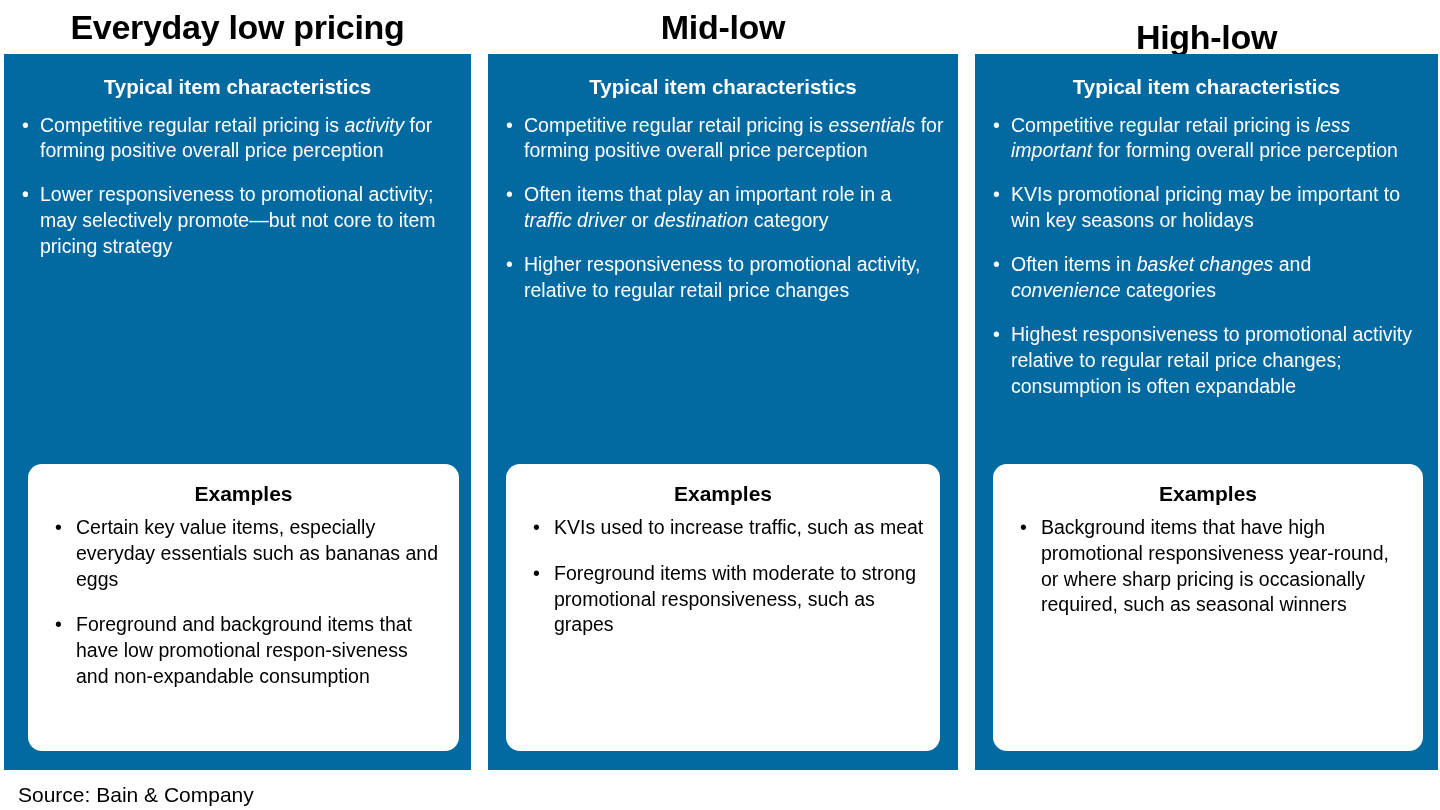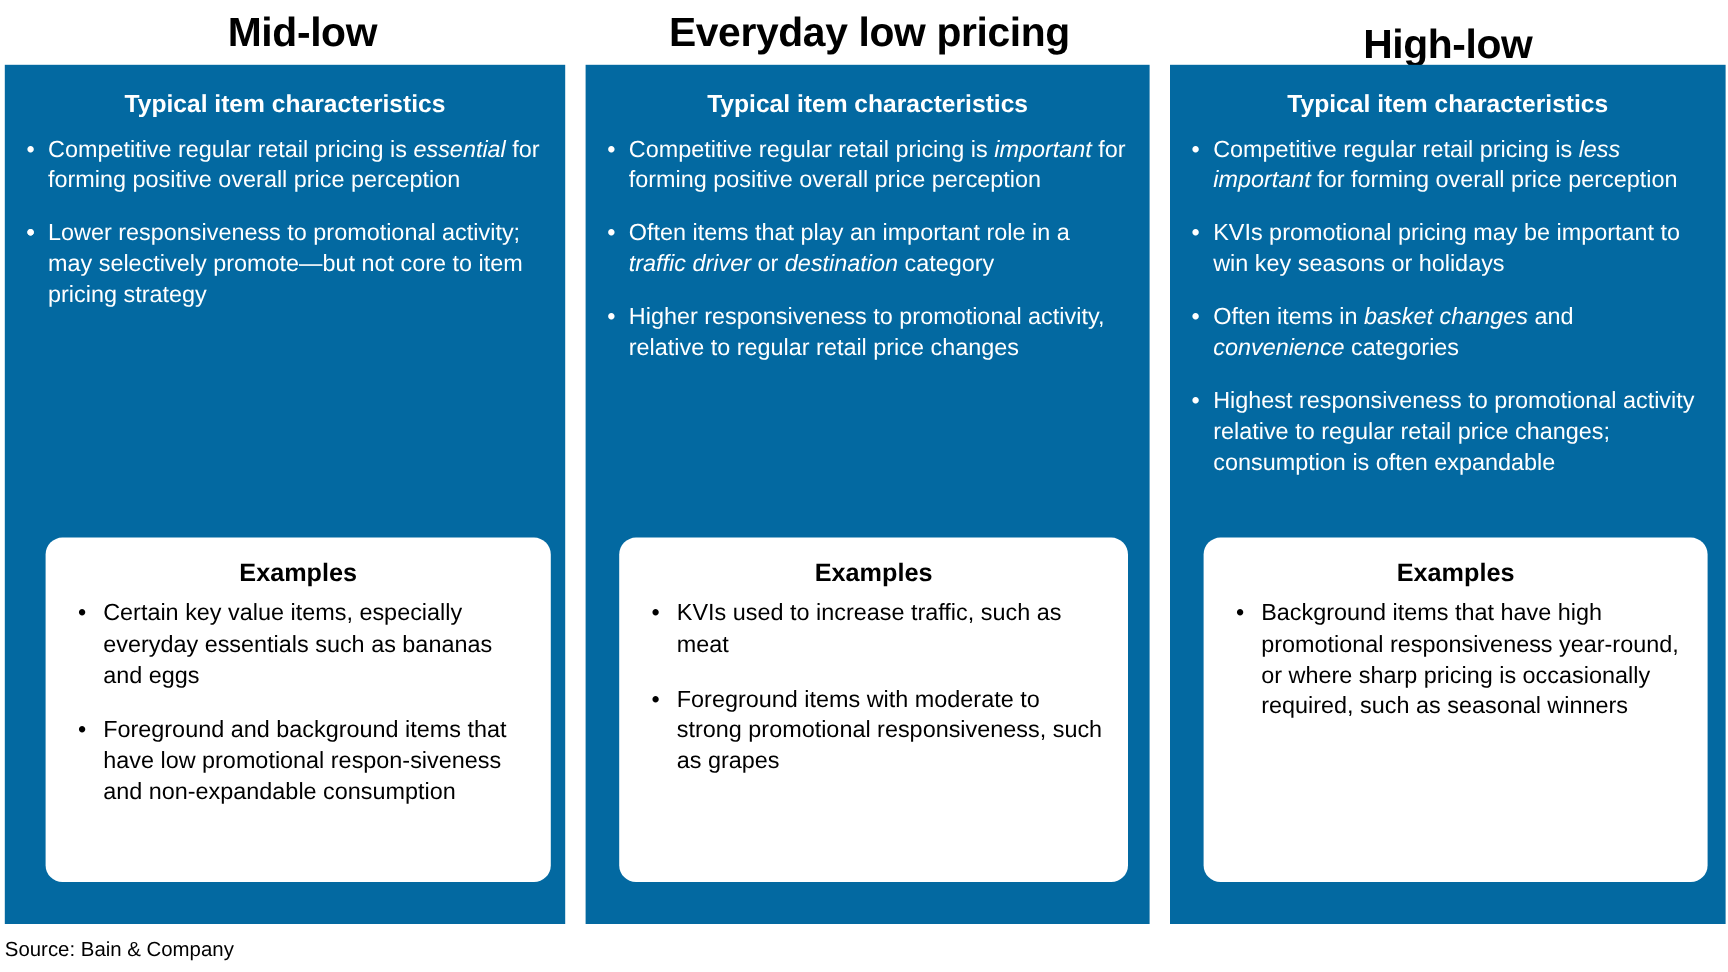--- a/index.html
+++ b/index.html
@@ -98,22 +98,21 @@
     position: absolute;
     left: 8px;
     top: 0;
     font-size: 19.5px;
     line-height: 1.33;
   }
 
   
   .examples-wrap {
     margin-top: auto;
-    padding: 0 12px 35px 24px;
-    margin-left: 10px;
+    padding: 0 12px 19px 24px;
   }
   .panel.c2 .examples-wrap { padding-left: 18px; padding-right: 18px; }
   .panel.c3 .examples-wrap { padding-left: 18px; padding-right: 15px; }
 
   .examples {
     background: #ffffff;
     border-radius: 14px;
     box-sizing: border-box;
     height: 287px;
     padding: 18px 16px 14px 16px;
@@ -144,54 +143,54 @@
     position: absolute;
     left: 3px;
     top: 0;
     font-size: 19.5px;
     line-height: 1.32;
   }
 
   
   .source {
     position: absolute;
-    left: 4px;
+    left: 18px;
     top: 782px;
-    font-size: 17px;
+    font-size: 21px;
     color: #000;
     line-height: 1.2;
   }
 
   em { font-style: italic; }
 </style>
 </head>
 <body>
 
 <div class="slide">
 
   <div class="titles">
+    <div class="title-cell c1">
+      <div class="col-title">Everyday low pricing</div>
+    </div>
     <div class="title-cell c2">
       <div class="col-title">Mid-low</div>
-    </div>
-    <div class="title-cell c1">
-      <div class="col-title">Everyday low pricing</div>
     </div>
     <div class="title-cell c3">
       <div class="col-title">High-low</div>
     </div>
   </div>
 
   <div class="panels">
 
     <div class="panel c1">
       <div class="panel-head">Typical item characteristics</div>
       <ul class="char-list">
         <li>
           <span class="bullet">•</span>
-          <span>Competitive regular retail pricing is <em>essential</em> for forming positive overall price perception</span>
+          <span>Competitive regular retail pricing is <em>activity</em> for forming positive overall price perception</span>
         </li>
         <li>
           <span class="bullet">•</span>
         </li>
         <li>
           <span class="bullet">•</span>
           <span>Lower responsiveness to promotional activity; may selectively promote—but not core to item pricing strategy</span>
         </li>
       </ul>
       <div class="examples-wrap">
@@ -209,21 +208,21 @@
           </ul>
         </div>
       </div>
     </div>
 
     <div class="panel c2">
       <div class="panel-head">Typical item characteristics</div>
       <ul class="char-list">
         <li>
           <span class="bullet">•</span>
-          <span>Competitive regular retail pricing is <em>important</em> for forming positive overall price perception</span>
+          <span>Competitive regular retail pricing is <em>essentials</em> for forming positive overall price perception</span>
         </li>
         <li>
           <span class="bullet">•</span>
           <span>Often items that play an important role in a <em>traffic driver</em> or <em>destination</em> category</span>
         </li>
         <li>
           <span class="bullet">•</span>
           <span>Higher responsiveness to promotional activity, relative to regular retail price changes</span>
         </li>
       </ul>

